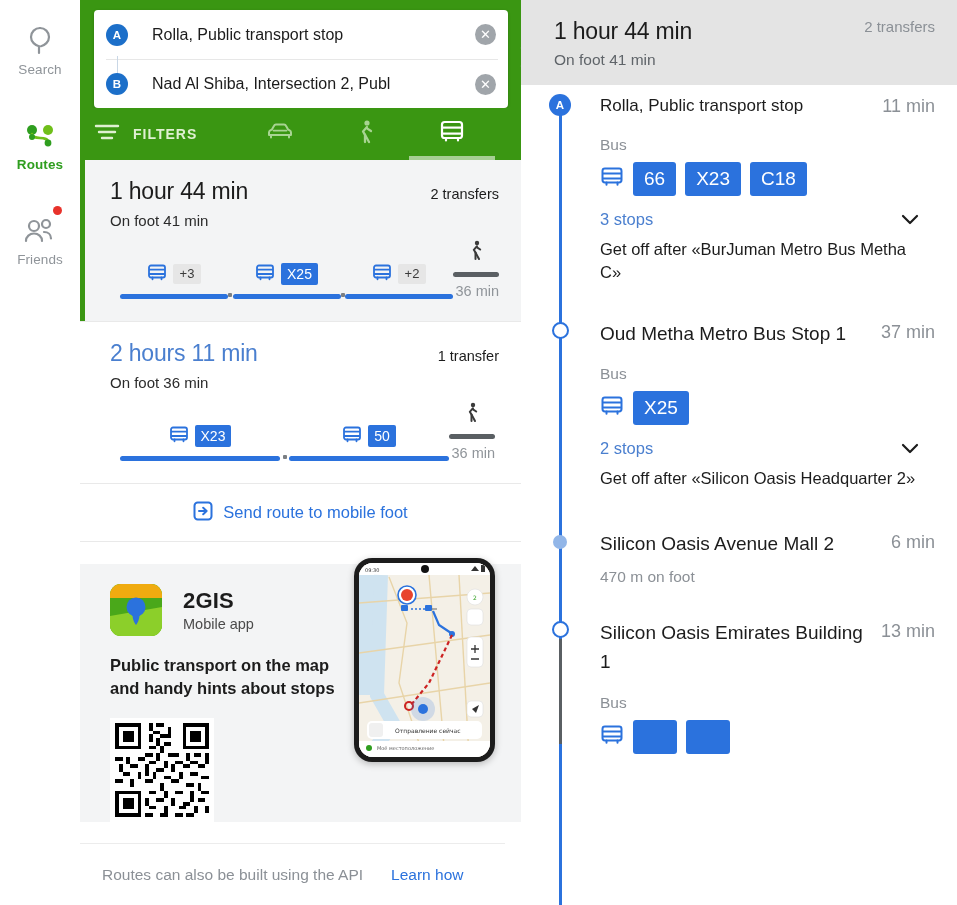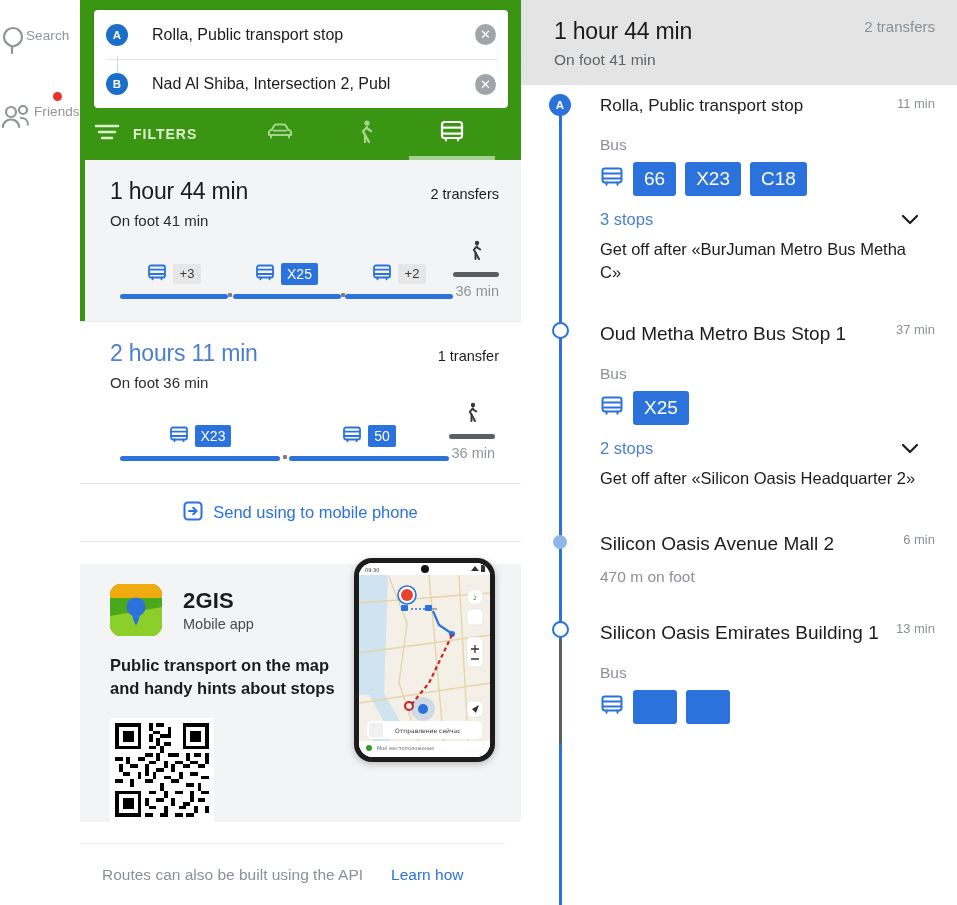--- a/index.html
+++ b/index.html
@@ -25,20 +25,22 @@
     background: #ffffff;
     padding-top: 14px;
     display: flex;
     flex-direction: column;
     align-items: center;
   }
   .rail-item {
     width: 80px;
     padding: 10px 0 6px;
     display: flex;
+    flex-direction: column;
+    align-items: center;
     cursor: pointer;
     position: relative;
   }
   .rail-item + .rail-item { margin-top: 26px; }
   .rail-ico { height: 34px; display: flex; align-items: center; justify-content: center; }
   .rail-label {
     font-size: 13.5px;
     color: #8f9499;
     margin-top: 4px;
     letter-spacing: .1px;
@@ -366,21 +368,21 @@
   .step-title-row {
     display:flex; justify-content: space-between; align-items: flex-start; gap: 14px;
   }
   .step-title {
     font-size: 19px;
     color:#1c1c1c;
     line-height: 1.55;
     max-width: 300px;
   }
   .step-title.small { font-size: 17px; }
-  .step-time { font-size: 13px; color:#8b9096; white-space:nowrap; padding-top: 3px;}
+  .step-time { font-size: 18px; color:#8b9096; white-space:nowrap; padding-top: 3px;}
   .bus-label { font-size: 15.5px; color:#8b9096; margin-top: 17px; }
   .bus-row { display:flex; align-items:center; gap: 9px; margin-top: 8px; }
   .bus-num {
     background:#2b72dd;
     color:#fff;
     font-size: 19px;
     padding: 5px 11px;
     border-radius: 3px;
     line-height: 24px;
     cursor: pointer;
@@ -411,20 +413,32 @@
     <div class="rail-item">
       <span class="rail-ico">
         <svg width="26" height="30" viewBox="0 0 26 30">
           <path d="M13 2a9 9 0 0 0-9 9c0 5 4.3 8.3 8 9.2V27" fill="none" stroke="#8f9499" stroke-width="2.2" stroke-linecap="round"></path>
           <path d="M13 2a9 9 0 0 1 9 9c0 5-4.3 8.3-8 9.2" fill="none" stroke="#8f9499" stroke-width="2.2" stroke-linecap="round"></path>
         </svg>
       </span>
       <span class="rail-label">Search</span>
     </div>
 
+    <div class="rail-item active">
+      <span class="rail-ico">
+        <svg width="30" height="26" viewBox="0 0 30 26">
+          <circle cx="7" cy="7" r="5" fill="#2f9e1f"></circle>
+          <circle cx="23" cy="7" r="5" fill="#6fbf1a"></circle>
+          <path d="M7 11c0 7 16 1 16 8" fill="none" stroke="#6fbf1a" stroke-width="2.6" stroke-linecap="round"></path>
+          <circle cx="23" cy="20" r="3.4" fill="#2f9e1f"></circle>
+          <circle cx="7" cy="14" r="3" fill="#2f9e1f"></circle>
+        </svg>
+      </span>
+      <span class="rail-label">Routes</span>
+    </div>
 
     <div class="rail-item">
       <span class="rail-badge"></span>
       <span class="rail-ico">
         <svg width="34" height="26" viewBox="0 0 34 26">
           <circle cx="11" cy="8" r="5" fill="none" stroke="#8f9499" stroke-width="2.2"></circle>
           <path d="M3 23c0-4.5 3.6-7.5 8-7.5s8 3 8 7.5" fill="none" stroke="#8f9499" stroke-width="2.2" stroke-linecap="round"></path>
           <circle cx="23" cy="6" r="4" fill="none" stroke="#8f9499" stroke-width="2.2"></circle>
           <path d="M21 14c4 0 7 2.6 7 6.5" fill="none" stroke="#8f9499" stroke-width="2.2" stroke-linecap="round"></path>
         </svg>
@@ -635,21 +649,21 @@
         </div>
       </div>
 
       <div class="send-route">
         <span>
           <svg width="20" height="20" viewBox="0 0 20 20">
             <rect x="1.5" y="1.5" width="17" height="17" rx="3.2" fill="none" stroke="#2b72dd" stroke-width="2"></rect>
             <path d="M6 10h7M10.2 6.8 13.6 10l-3.4 3.2" fill="none" stroke="#2b72dd" stroke-width="2" stroke-linecap="round" stroke-linejoin="round"></path>
           </svg>
         </span>
-        <span>Send using to mobile phone</span>
+        <span>Send route to mobile foot</span>
       </div>
 
       <div class="gap-strip"></div>
 
       <div class="promo">
         <div class="promo-head">
           <div class="promo-logo">
             <svg width="52" height="52" viewBox="0 0 52 52">
               <rect width="52" height="52" fill="#6fbf1a"></rect>
               <path d="M0 0h52v15H0z" fill="#f0ab10"></path>

